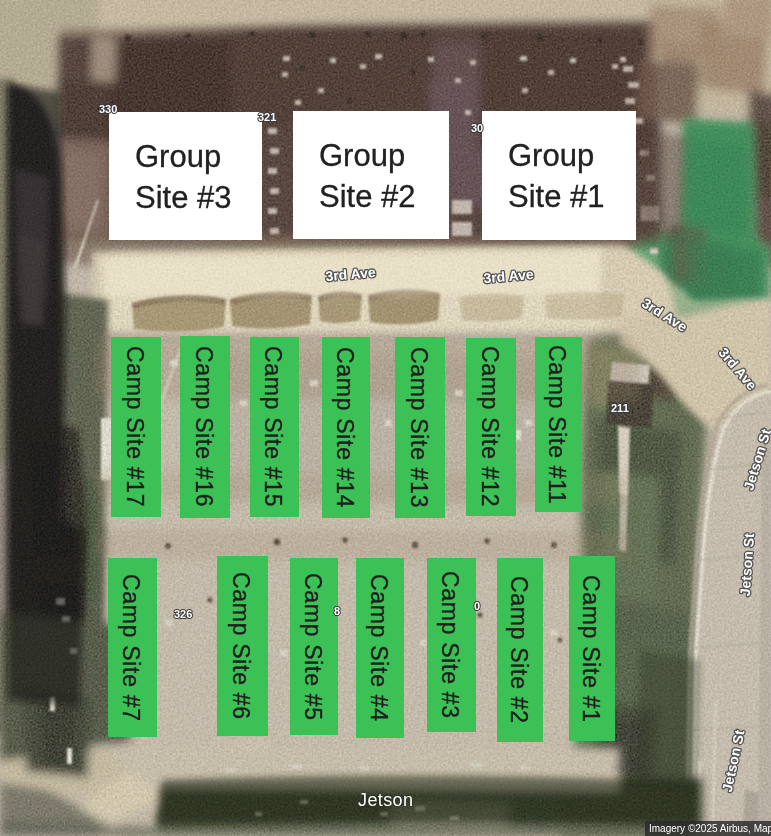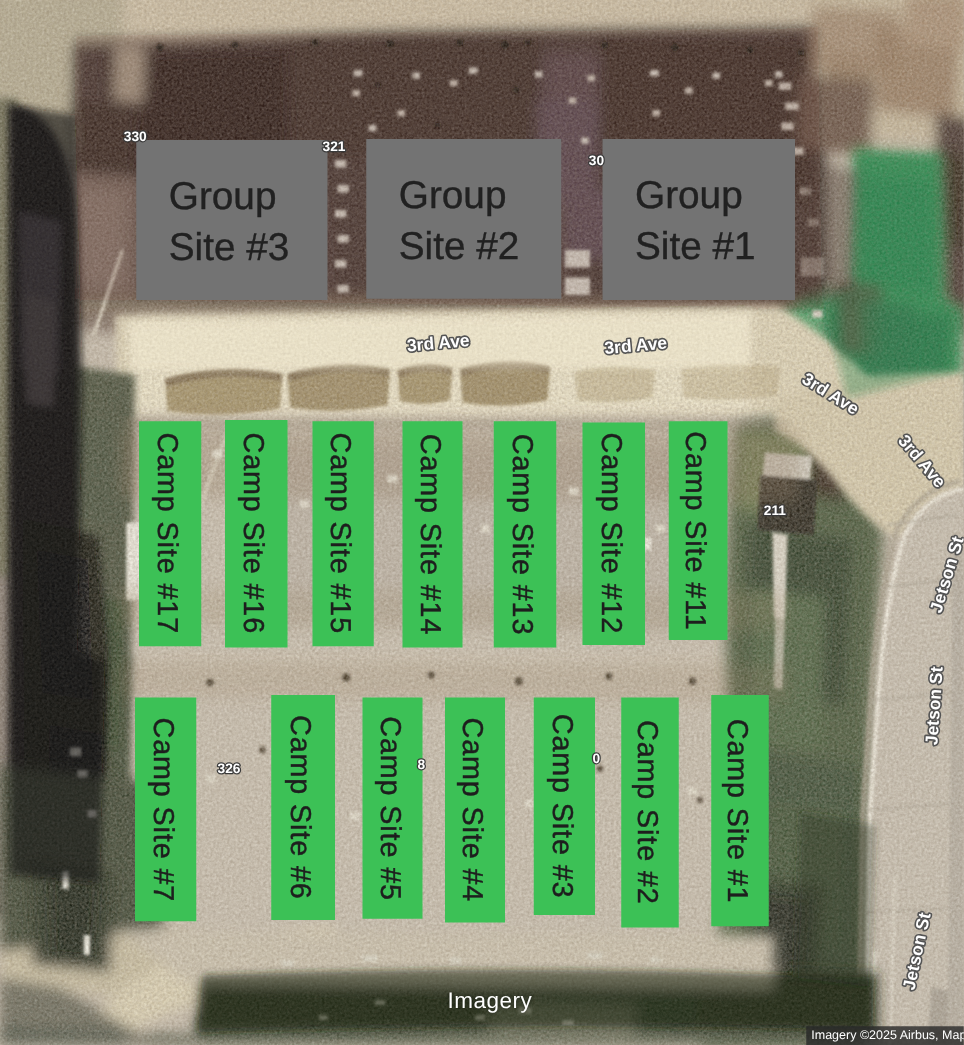--- a/index.html
+++ b/index.html
@@ -1,18 +1,18 @@
 <!DOCTYPE html>
 <html><head>
 <meta charset="utf-8">
 <style>
 html,body{margin:0;padding:0;background:#888}
 #map{position:relative;width:771px;height:836px;overflow:hidden;font-family:"Liberation Sans",sans-serif}
 #terrain{position:absolute;left:0;top:0}
-.gbox{position:absolute;background:#737373;color:#212121;font-size:31px;-webkit-text-stroke:0.3px #212121;line-height:41px;padding-top:24px;padding-left:26px;box-sizing:border-box}
+.gbox{position:absolute;background:#ffffff;color:#212121;font-size:31px;-webkit-text-stroke:0.3px #212121;line-height:41px;padding-top:24px;padding-left:26px;box-sizing:border-box}
 .cbox{position:absolute;background:#3cc156;color:#1e1e1e;font-size:23px;-webkit-text-stroke:0.35px #1e1e1e;letter-spacing:0.7px;display:flex;align-items:center;justify-content:center}
 .cbox span{writing-mode:vertical-rl;text-orientation:sideways;white-space:nowrap;transform:translateX(-2px)}
 #labels{position:absolute;left:0;top:0}
 #attrib{position:absolute;left:645px;top:821px;width:126px;height:15px;background:rgba(40,40,40,.8);color:#fff;font-size:10px;line-height:15px;padding-left:4px;white-space:nowrap;overflow:hidden;box-sizing:border-box}
 #google{position:absolute;left:358px;top:790px;color:#fff;font-size:18px;letter-spacing:.4px;text-shadow:0 0 3px rgba(0,0,0,.5)}
 </style>
 </head>
 <body>
 
 <div id="map">
@@ -438,16 +438,16 @@
 <text x="611" y="412">211</text>
 
 <text x="174" y="618">326</text>
 
 <text x="334" y="615">8</text>
 
 <text x="474" y="610">0</text>
 </g>
 </svg>
 
-<div id="google">Imagery</div>
+<div id="google">Jetson</div>
 
 <div id="attrib">Imagery ©2025 Airbus, Map d</div>
 </div>
 
 </body></html>

